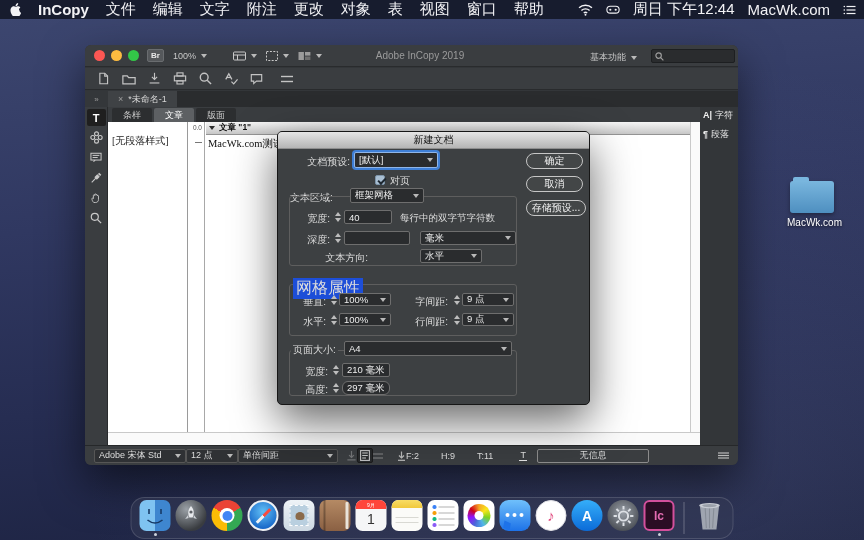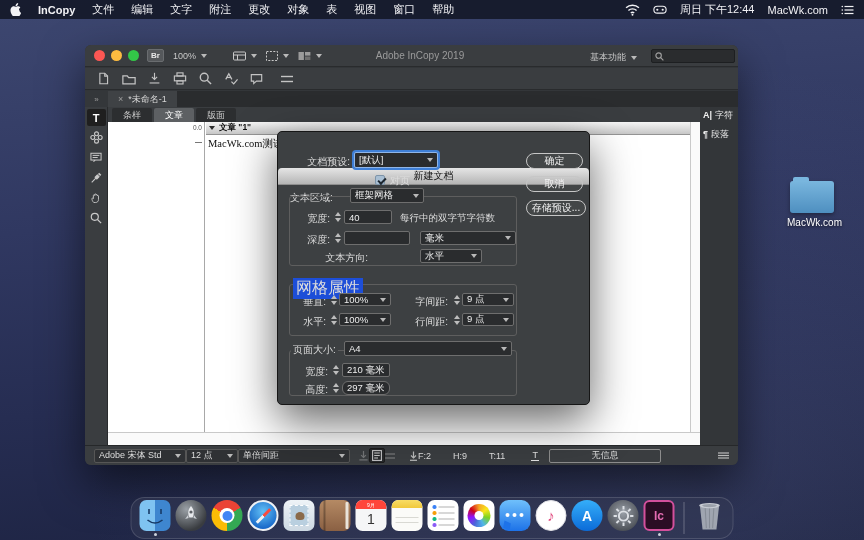--- a/index.html
+++ b/index.html
@@ -5,21 +5,21 @@
   * { margin:0; padding:0; box-sizing:border-box; }
   html,body { width:864px; height:540px; }
   body { font-family:"Liberation Sans", sans-serif; }
   .screen { position:relative; width:864px; height:540px; overflow:hidden;
     background:linear-gradient(175deg,#3d4770 0%,#303861 38%,#262d52 68%,#1c2240 100%); }
   .dune { position:absolute; inset:0;
     background:radial-gradient(ellipse at 78% 88%, rgba(140,150,200,.16), transparent 62%); }
 
   
   .menubar { position:absolute; z-index:90; top:0; left:0; right:0; height:19px;
-    background:rgba(21,25,43,.94); color:#f2f2f5; font-size:11px;
+    background:rgba(21,25,43,.94); color:#f2f2f5; font-size:15px;
     display:flex; align-items:center; padding:0 10px; gap:17px; }
   .menubar .appname { font-weight:bold; }
   .menubar .spacer { flex:1; }
   .mright { display:flex; align-items:center; gap:13px; }
   .mitem { white-space:nowrap; }
 
   
   .window { position:absolute; z-index:1; left:85px; top:45px; width:653px; height:420px;
     background:#333639; border-radius:6px; box-shadow:0 18px 44px rgba(0,0,0,.55); }
   .titlebar { position:absolute; top:0; left:0; right:0; height:22px; background:#3a3d40;
@@ -100,21 +100,21 @@
   .ticon { font-size:9px; color:#e0e0e0; border-bottom:1px solid #e0e0e0; line-height:9px; padding:0 1px; }
   .infodd { height:14px; width:112px; border:1px solid #8c8c8c; border-radius:2px;
     display:flex; align-items:center; justify-content:center; }
 
   
   .dlg { position:absolute; z-index:50; left:277px; top:131px; width:313px; height:274px;
     background:#3d4042; border:1px solid #161616; border-radius:5px;
     box-shadow:0 16px 44px rgba(0,0,0,.6); }
   .dlg-title { height:17px; background:linear-gradient(#e5e5e5,#b5b5b5); border-bottom:1px solid #8e8e8e;
     border-radius:4px 4px 0 0; display:flex; align-items:center; justify-content:center;
-    font-size:10px; color:#111;margin-top:36px; }
+    font-size:10px; color:#111; }
   .dl { position:absolute; font-size:10px; color:#dcdcdc; white-space:nowrap; }
   .dl.rt { text-align:right; }
   .din { position:absolute; background:#2a2c2e; border:1px solid #6e6e6e; border-radius:2px;
     color:#eee; font-size:9.5px; display:flex; align-items:center; padding:0 4px; z-index:2; }
   .din .chev { margin-left:auto; }
   .din.focus { box-shadow:0 0 0 2px #3f7fd6; border-color:#8fb5e8; }
   .grp { position:absolute; border:1px solid #5e5e5e; border-radius:3px; z-index:1; }
   .glegend { position:absolute; font-size:16px; color:#dcdcdc; background:#1d4ed8; padding:0 3px; z-index:2; }
   .btn { position:absolute; width:57px; height:16px; border:1px solid #c6c6c6; border-radius:9px;
     color:#f1f1f1; font-size:10px; display:flex; align-items:center; justify-content:center;
@@ -407,20 +407,23 @@
           </span>
       </div>
 
       <div class="docwrap">
         <div class="viewtabs">
           <span class="vtab">条样</span>
           <span class="vtab active">文章</span>
           <span class="vtab">版面</span>
         </div>
         <div class="canvas">
+          <div class="stylecol">
+            <span>[无段落样式]</span>
+          </div>
           <div class="rulercol">
             <span>0.0</span>
             <span class="tick"></span>
           </div>
           <div class="story">
             <div class="storyhead">
               <span class="tri"></span>
               <span>文章 "1"</span>
             </div>
             <div class="storytext">
@@ -446,21 +449,21 @@
 
     <div class="statusbar">
       <span class="sdd" style="width:92px;">
         <span>Adobe 宋体 Std</span>
           <span class="chev"></span>
       </span>
       <span class="sdd" style="width:52px;">
         <span>12 点</span>
           <span class="chev"></span>
       </span>
-      <span class="sdd" style="width:112px;justify-content:space-between;">
+      <span class="sdd" style="width:100px;justify-content:space-between;">
         <span>单倍间距</span>
           <span class="chev"></span>
       </span>
       <span class="sicon dim" style="margin-left:8px;">
           <svg width="11" height="11" viewBox="0 0 12 12" fill="none" stroke="#ddd" stroke-width="1.3">
             <path d="M6 1v7"></path>
             <path d="M3.4 5.6L6 8.2l2.6-2.6"></path>
             <path d="M1.5 10.8h9"></path>
           </svg>
         </span>

